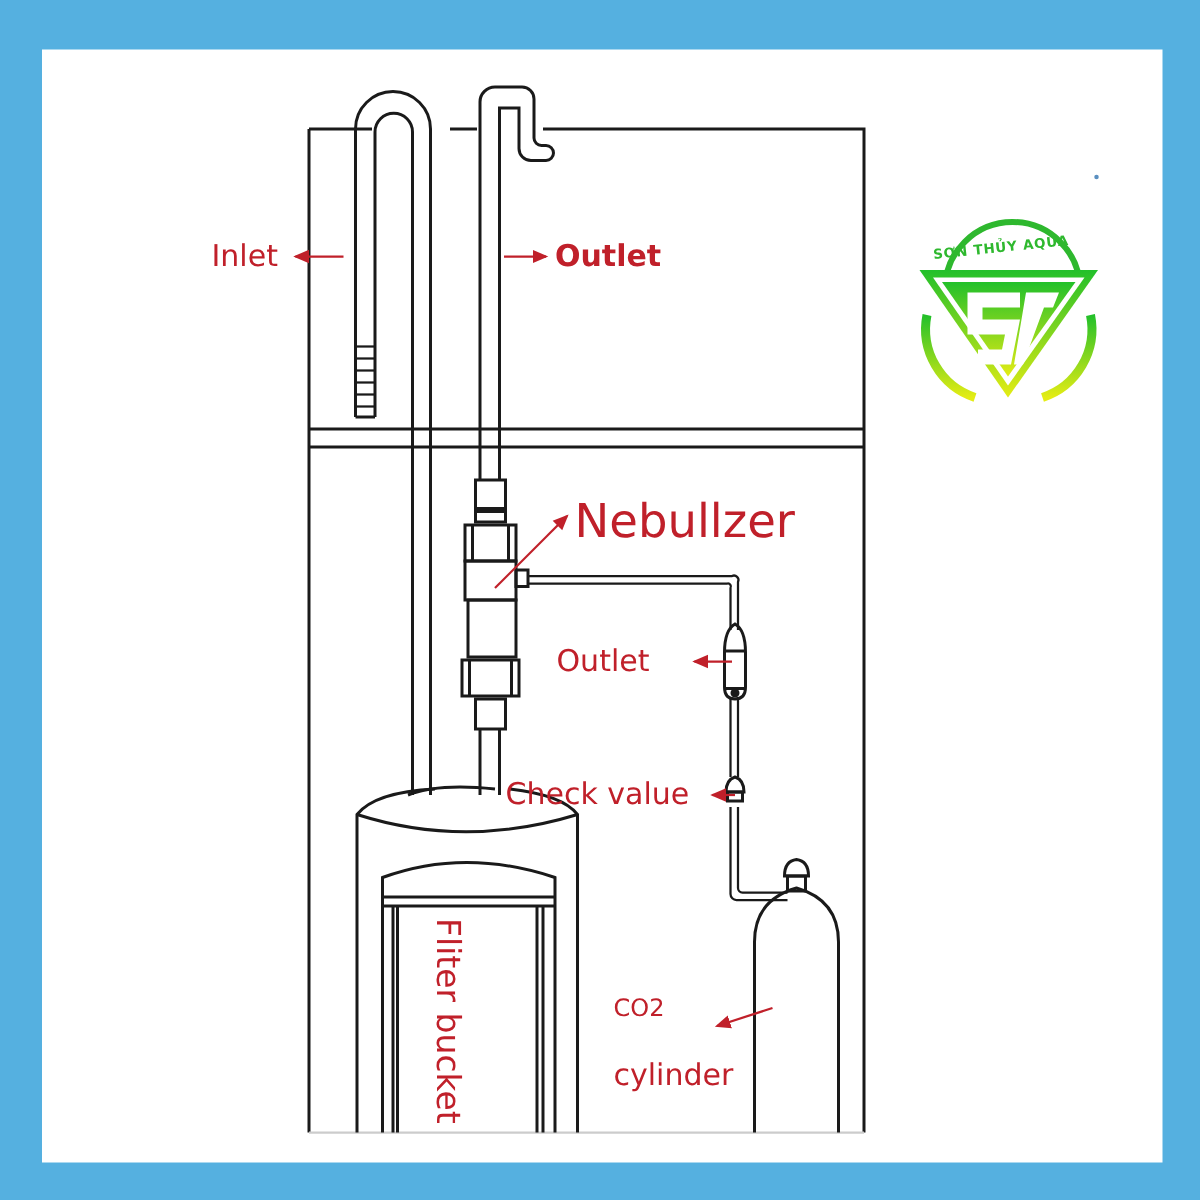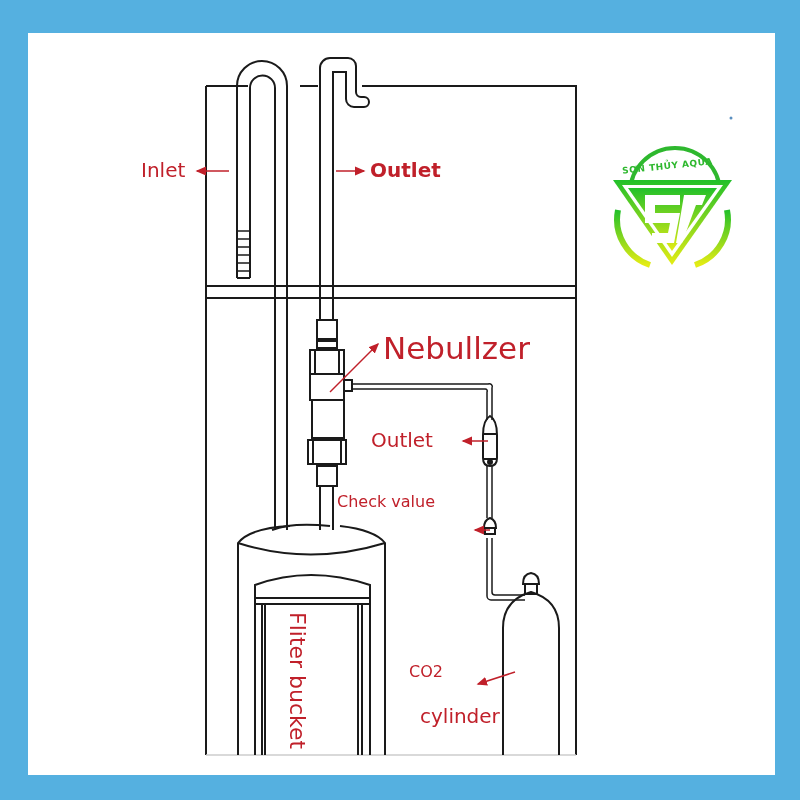--- a/index.html
+++ b/index.html
@@ -4,23 +4,23 @@
 <style>
   html, body { margin: 0; padding: 0; }
   body { width: 800px; height: 800px; background: #55b0e0; position: relative; overflow: hidden; font-family: "Liberation Sans", sans-serif; }
   .canvas { position: absolute; left: 28px; top: 33px; width: 747px; height: 742px; background: #ffffff; }
   svg.diagram { position: absolute; left: 0; top: 0; width: 800px; height: 800px; }
   .lbl { position: absolute; color: #c0202a; font-family: "DejaVu Sans", sans-serif; white-space: nowrap; line-height: 1; }
   .lbl-inlet { left: 141px; top: 160px; font-size: 20px; text-align: right; }
   .lbl-outlet { left: 370px; top: 160px; font-size: 20px; font-weight: bold; }
   .lbl-neb { left: 383px; top: 333px; font-size: 31px; }
   .lbl-bubbler { left: 371px; top: 430px; font-size: 20px; }
-  .lbl-check { left: 337px; top: 494px; font-size: 16px; }
+  .lbl-check { left: 337px; top: 519px; font-size: 20px; }
   .lbl-co2a { left: 409px; top: 664px; font-size: 16px; }
-  .lbl-co2b { left: 409px; top: 706px; font-size: 20px; margin-left: 11px; }
+  .lbl-co2b { left: 409px; top: 706px; font-size: 20px; }
   .lbl-filter { left: 286px; top: 612px; font-size: 22px; writing-mode: vertical-rl; }
   .logo-text { position: absolute; left: 622px; top: 161px; font-size: 9px; font-weight: bold; color: #2eb82e; transform: rotate(-6deg); letter-spacing: 0.5px; font-family: "DejaVu Sans", sans-serif; }
 </style>
 </head>
 <body>
 
 <div class="canvas"></div>
 
 <svg class="diagram" viewBox="0 0 800 800" xmlns="http://www.w3.org/2000/svg">
   <defs>

